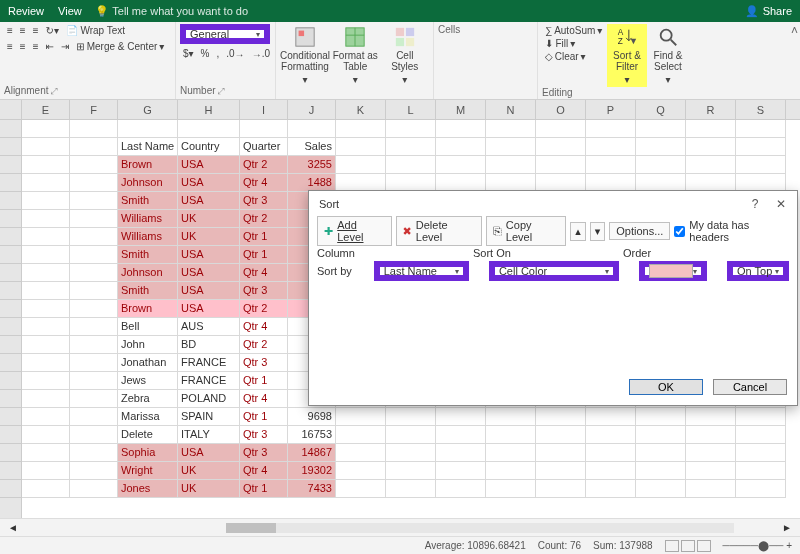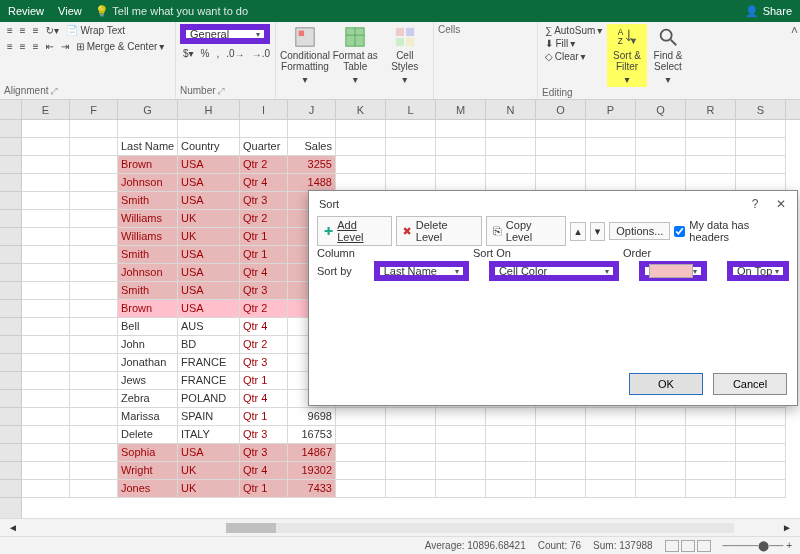--- a/index.html
+++ b/index.html
@@ -55,21 +55,21 @@
 .chk { margin-left:auto; display:flex; align-items:center; gap:4px;}
 .chk input { width:11px; height:11px;}
 .sort-cols { display:flex; padding:2px 8px 0 8px; font-size:11px; color:#333; }
 .sort-cols > div { }
 .sort-row { display:flex; padding:2px 8px; align-items:center; gap:20px;}
 .sort-row label { width:42px;}
 .dd { border:6px solid #6d28d9; background:#fff; height:20px; display:flex; align-items:center; justify-content:space-between; padding:0 4px; font-size:11px;}
 .dd .arrow { font-size:8px; color:#555;}
 .swatch { width:48px; height:14px; background:#f4c2c2; border:1px solid #aaa;}
 .dialog-btns { position:absolute; bottom:10px; right:10px; display:flex; gap:10px;}
-.dialog-btns button { width:74px; height:22px; border:1px solid #888; background:#e9e9e9; font-size:11px;}
+.dialog-btns button { width:74px; height:16px; border:1px solid #888; background:#e9e9e9; font-size:11px;}
 .dialog-btns button.primary { border:1px solid #2a6fbb; background:#e1e1e1;}
 </style>
 </head>
 <body>
 
 <div class="titlebar">
   <div class="titlebar-left">
     <span>Review</span>
     <span>View</span>
     <span class="tell-me"><span class="bulb">💡</span> <span>Tell me what you want to do</span></span>

